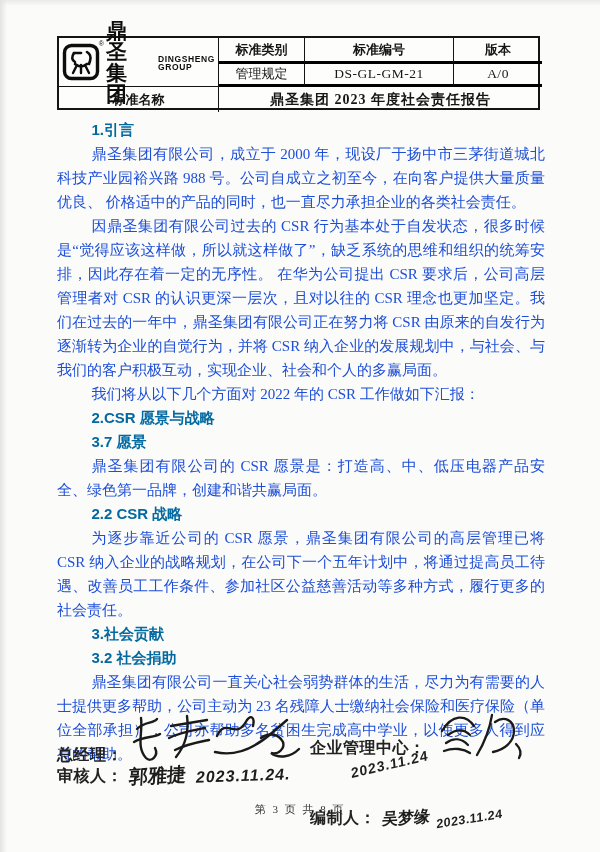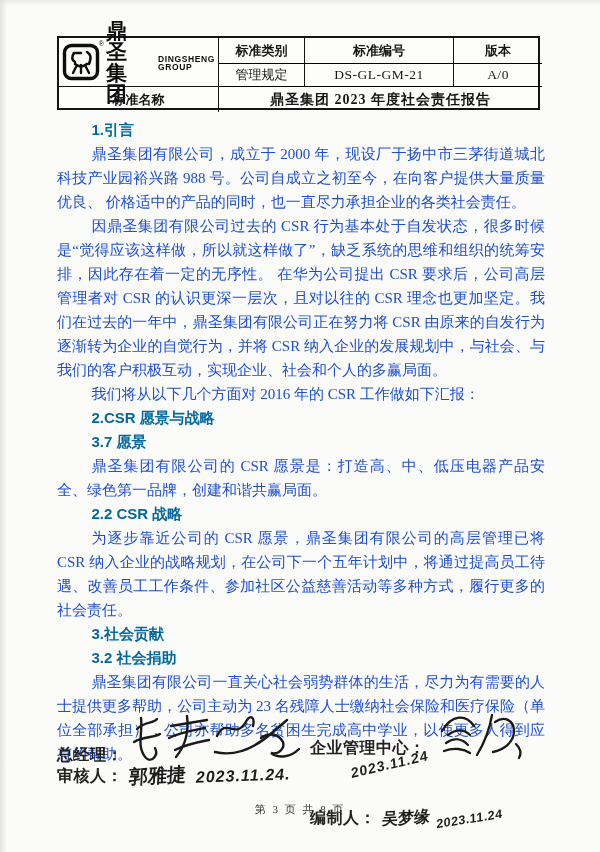--- a/index.html
+++ b/index.html
@@ -26,21 +26,21 @@
     position:absolute; left:57px; top:36px;
     width:483px; height:74px;
     display:grid;
     grid-template-columns:160px 86px 149px 88px;
     grid-template-rows:26px 23px 25px;
     border:2px solid #141414;
     background:#fdfdfc;
   }
   .cell {
     border-right:1px solid #141414;
-    border-bottom:1px solid #000000;
+    border-bottom:3px solid #000000;
     display:flex; align-items:center; justify-content:center;
     font-family:"Liberation Sans","DejaVu Sans",sans-serif;
     font-size:13px; color:#161616;
     overflow:hidden; white-space:nowrap;
   }
   .cell.last-col { border-right:none; }
   .cell.last-row { border-bottom:none; }
   .cell.bold { font-weight:bold; }
   .cell.serif-val { font-family:"Liberation Serif","DejaVu Serif",serif; font-size:13.5px; letter-spacing:0.5px; }
   .logo-cell {
@@ -152,21 +152,21 @@
     <div class="cell serif-val">DS-GL-GM-21</div>
     <div class="cell serif-val last-col">A/0</div>
     <div class="cell bold last-row">标准名称</div>
     <div class="cell title-cell last-col last-row">鼎圣集团 2023 年度社会责任报告</div>
   </div>
 
   <div class="body-text">
     <p class="h">1.引言</p>
     <p>鼎圣集团有限公司，成立于 2000 年，现设厂于扬中市三茅街道城北科技产业园裕兴路 988 号。公司自成立之初至今，在向客户提供大量质量优良、 价格适中的产品的同时，也一直尽力承担企业的各类社会责任。</p>
     <p>因鼎圣集团有限公司过去的 CSR 行为基本处于自发状态，很多时候是“觉得应该这样做，所以就这样做了”，缺乏系统的思维和组织的统筹安排，因此存在着一定的无序性。 在华为公司提出 CSR 要求后，公司高层管理者对 CSR 的认识更深一层次，且对以往的 CSR 理念也更加坚定。我们在过去的一年中，鼎圣集团有限公司正在努力将 CSR 由原来的自发行为逐渐转为企业的自觉行为，并将 CSR 纳入企业的发展规划中，与社会、与我们的客户积极互动，实现企业、社会和个人的多赢局面。</p>
-    <p>我们将从以下几个方面对 2016 年的 CSR 工作做如下汇报：</p>
+    <p>我们将从以下几个方面对 2022 年的 CSR 工作做如下汇报：</p>
     <p class="h">2.CSR 愿景与战略</p>
     <p class="h">3.7 愿景</p>
     <p>鼎圣集团有限公司的 CSR 愿景是：打造高、中、低压电器产品安全、绿色第一品牌，创建和谐共赢局面。</p>
     <p class="h">2.2 CSR 战略</p>
     <p>为逐步靠近公司的 CSR 愿景，鼎圣集团有限公司的高层管理已将 CSR 纳入企业的战略规划，在公司下一个五年计划中，将通过提高员工待遇、改善员工工作条件、参加社区公益慈善活动等多种方式，履行更多的社会责任。</p>
     <p class="h">3.社会贡献</p>
     <p class="h">3.2 社会捐助</p>
     <p>鼎圣集团有限公司一直关心社会弱势群体的生活，尽力为有需要的人士提供更多帮助，公司主动为 23 名残障人士缴纳社会保险和医疗保险（单位全部承担），公司亦帮助多名贫困生完成高中学业，以使更多人得到应有的帮助。</p>
   </div>
 

